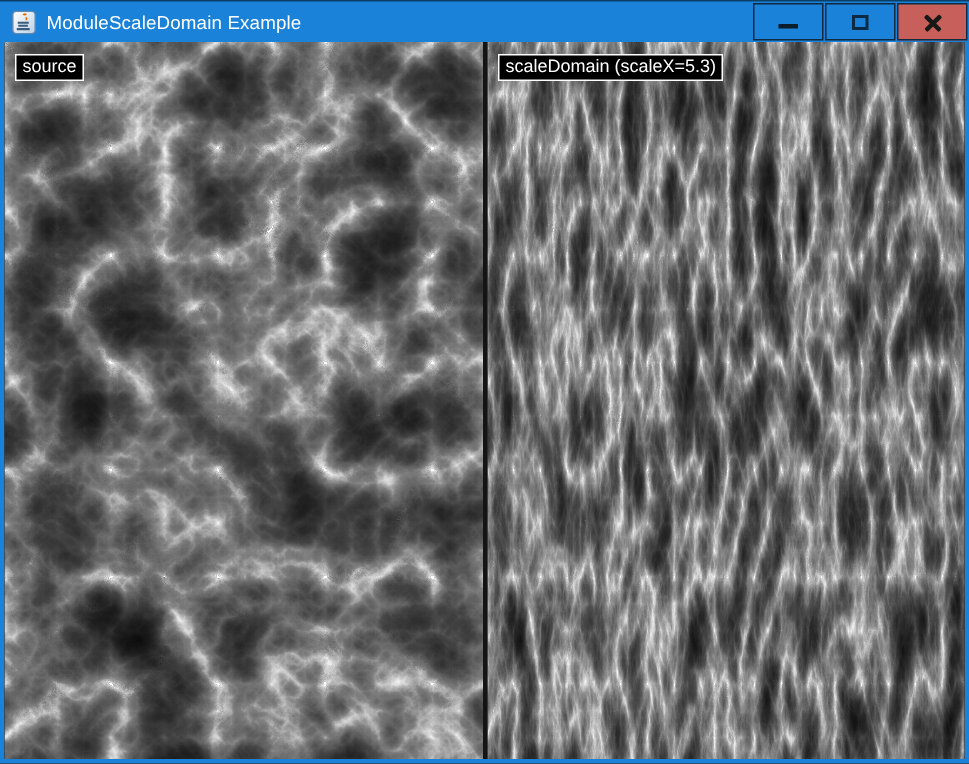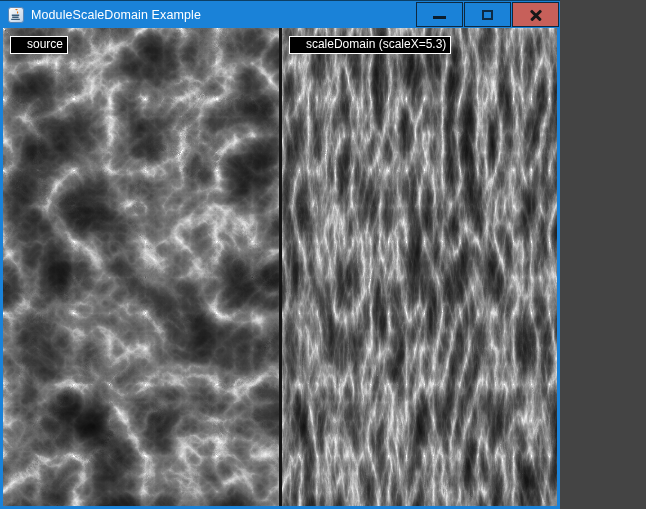--- a/index.html
+++ b/index.html
@@ -1,19 +1,19 @@
 <!DOCTYPE html>
 <html><head>
 <meta charset="utf-8">
 <style>
   html, body { margin: 0; padding: 0; background: #444; }
   * { box-sizing: border-box; }
 
   .window {
-    width: 560px; height: 509px;
+    width: 646px; height: 509px;
     font-family: "Liberation Sans", sans-serif;
     background: #1a82d8;
     position: relative;
     overflow: hidden;
   }
 
   
   .titlebar {
     height: 28px;
     background: #1a82d8;
@@ -97,21 +97,21 @@
   .panel svg.noise { display: block; }
 
   .img-label {
     position: absolute;
     top: 8px; left: 7px;
     background: #000000;
     color: #ffffff;
     border: 1px solid #ffffff;
     font-size: 12px;
     line-height: 13px;
-    padding: 1px 4px 2px 16px;
+    padding: 1px 4px 2px 4px;
     white-space: nowrap;
   }
 </style>
 </head>
 <body>
 
 <div class="window">
 
   <div class="titlebar">
     <span class="app-icon">

